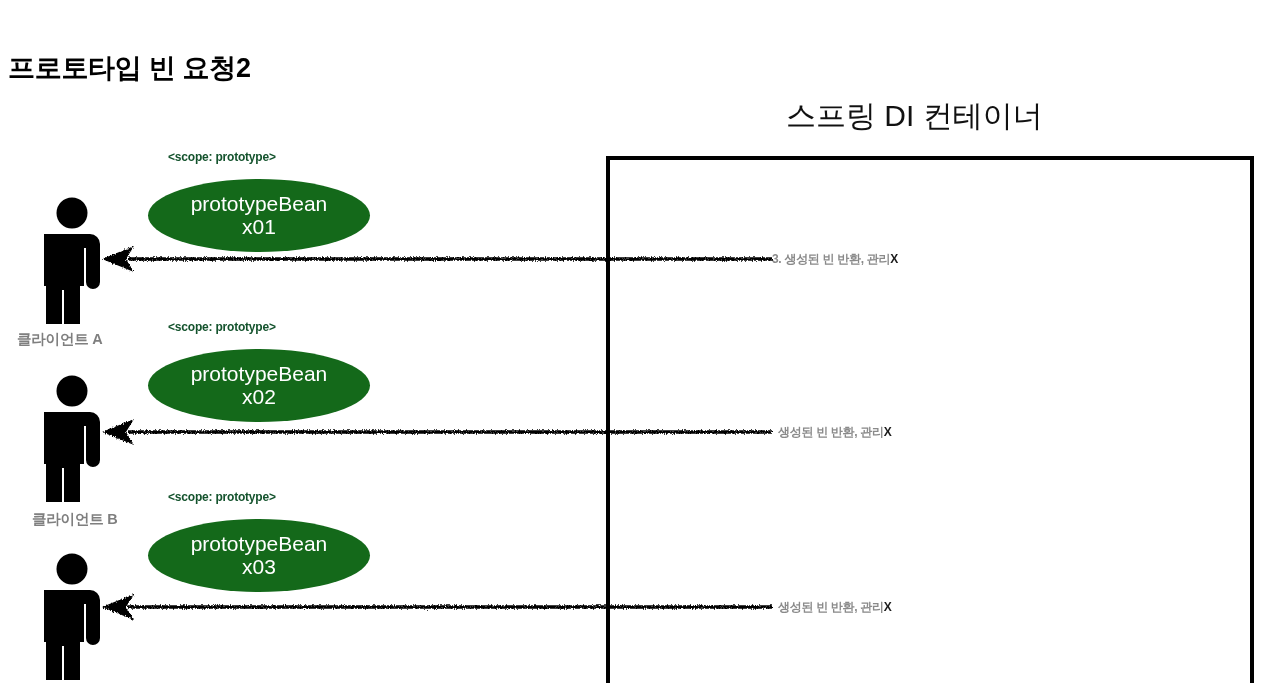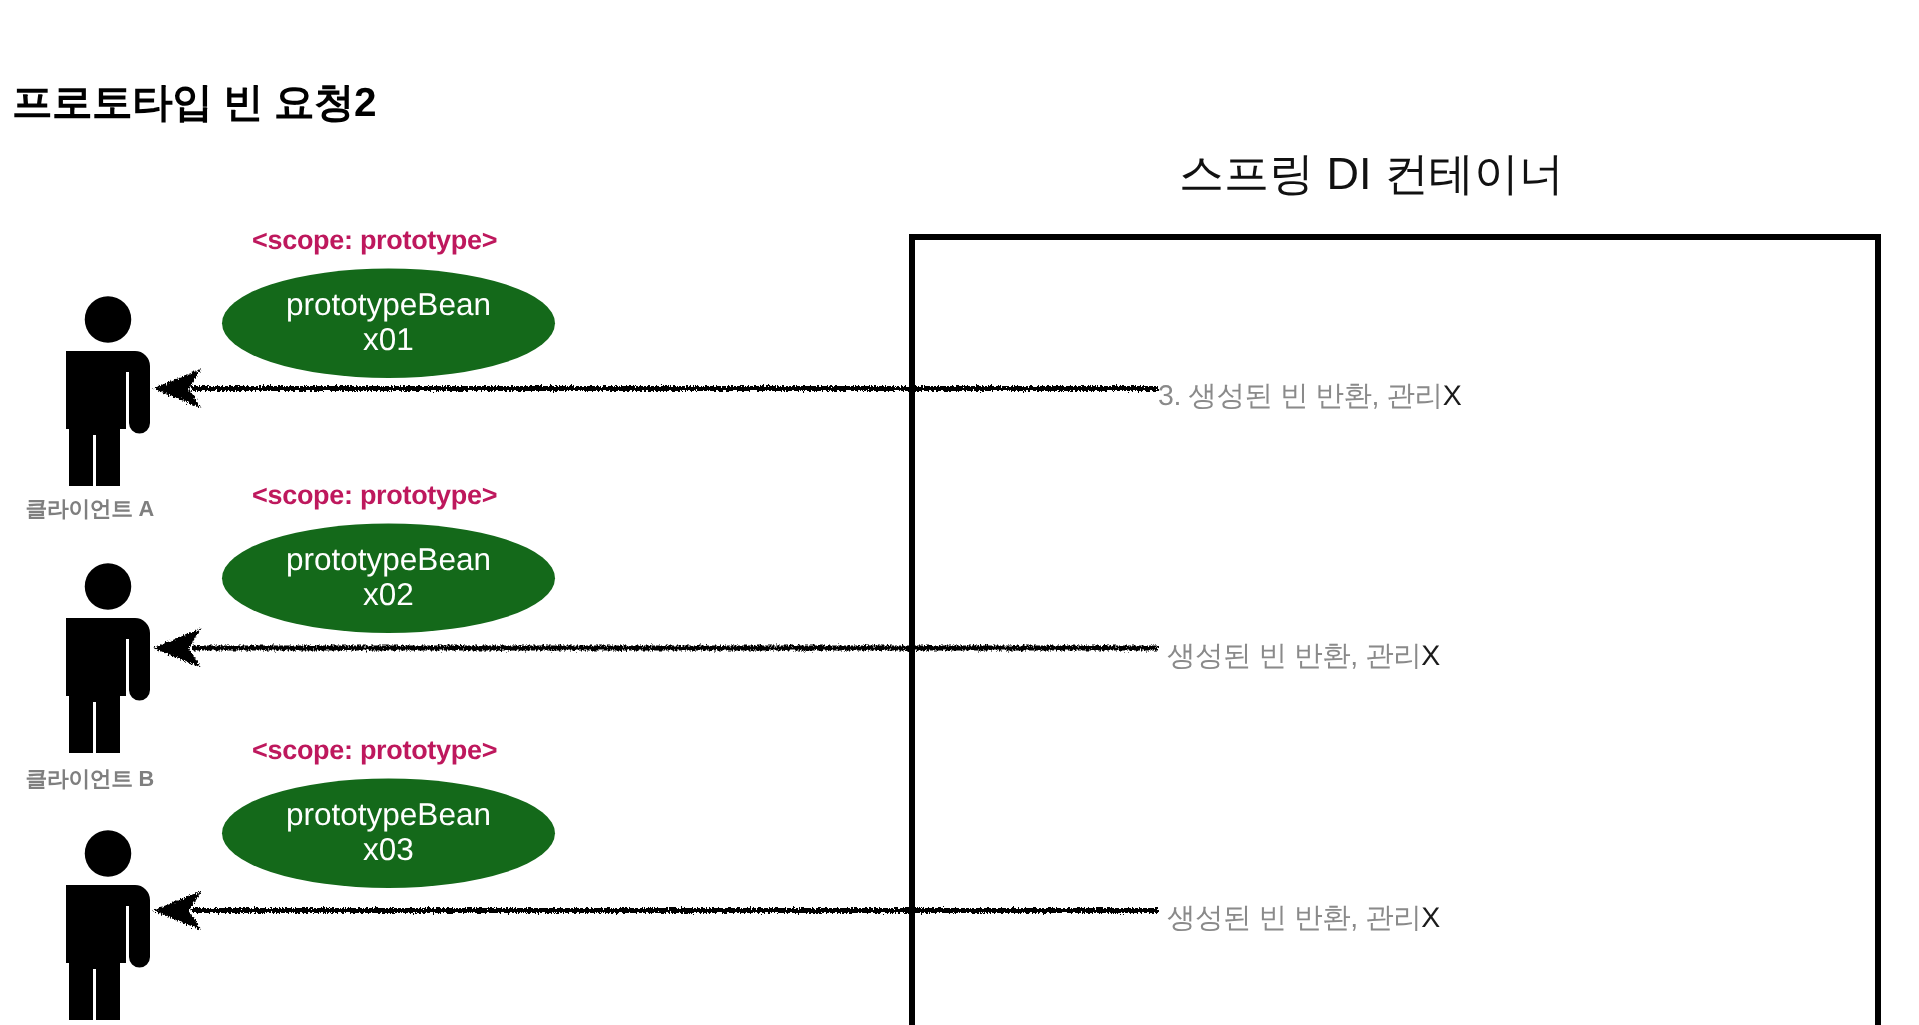--- a/index.html
+++ b/index.html
@@ -62,23 +62,23 @@
     font-size: 14.5px;
     font-weight: bold;
     color: #7f7f7f;
     white-space: nowrap;
     letter-spacing: -0.2px;
     text-align: center;
   }
 
   
   .scope-label {
-    font-size: 18px;
-    font-weight: bold;
-    color: #be185d;
+    font-size: 12px;
+    font-weight: bold;
+    color: #14532d;
     white-space: nowrap;
     letter-spacing: -0.2px;
   }
   .bean-ellipse {
     width: 222px;
     height: 73px;
     border-radius: 50%;
     background: #14691a;
     display: flex;
     flex-direction: column;
@@ -90,22 +90,22 @@
     line-height: 1.08;
     text-align: left;
   }
   .bean-ellipse .l1 { display: block; }
   .bean-ellipse .l2 { display: block; }
 
   
   .arrow-wrap { height: 34px; }
   .arrow-wrap svg { display: block; }
   .arrow-label {
-    font-size: 19px;
-    font-weight: normal;
+    font-size: 12px;
+    font-weight: bold;
     color: #8a8a8a;
     white-space: nowrap;
     letter-spacing: -0.3px;
   }
   .arrow-label .mark { color: #1b1b1b; }
 </style>
 </head>
 <body>
 
 <div id="canvas">
@@ -147,21 +147,21 @@
   <div class="abs arrow-label" style="left:772px; top:207px;">
     <span>3. 생성된 빈 반환, 관리</span><span class="mark">X</span>
   </div>
 
   <div class="abs person" style="left:44px; top:330px;">
     <svg viewBox="0 0 56 128" xmlns="http://www.w3.org/2000/svg" aria-hidden="true">
       <circle cx="28" cy="17" r="15.5" fill="#000"></circle>
       <path d="M10 38 h36 a10 10 0 0 1 10 10 v38 a7 7 0 0 1 -14 0 v-34 h-2 v38 h-4 v44 a8 8 0 0 1 -16 0 v-40 h-2 v40 a8 8 0 0 1 -16 0 v-44 h-4 v-38 h-2 v34 a7 7 0 0 1 -14 0 v-38 a10 10 0 0 1 10 -10 z" fill="#000"></path>
     </svg>
   </div>
-  <div class="abs client-label" style="left:17px; top:466px;">클라이언트 B</div>
+  <div class="abs client-label" style="left:32px; top:466px;">클라이언트 B</div>
 
   <div class="abs scope-label" style="left:168px; top:276px;">&lt;scope: prototype&gt;</div>
   <div class="abs bean-ellipse" style="left: 148px; top: 305px; background: rgb(20, 105, 26);">
     <span class="l1">prototypeBean</span>
     <span class="l2">x02</span>
   </div>
 
   <div class="abs arrow-wrap" style="left:100px; top:371px; width:680px;">
     <svg width="680" height="34" viewBox="0 0 680 34" xmlns="http://www.w3.org/2000/svg" aria-hidden="true">
       <defs>

